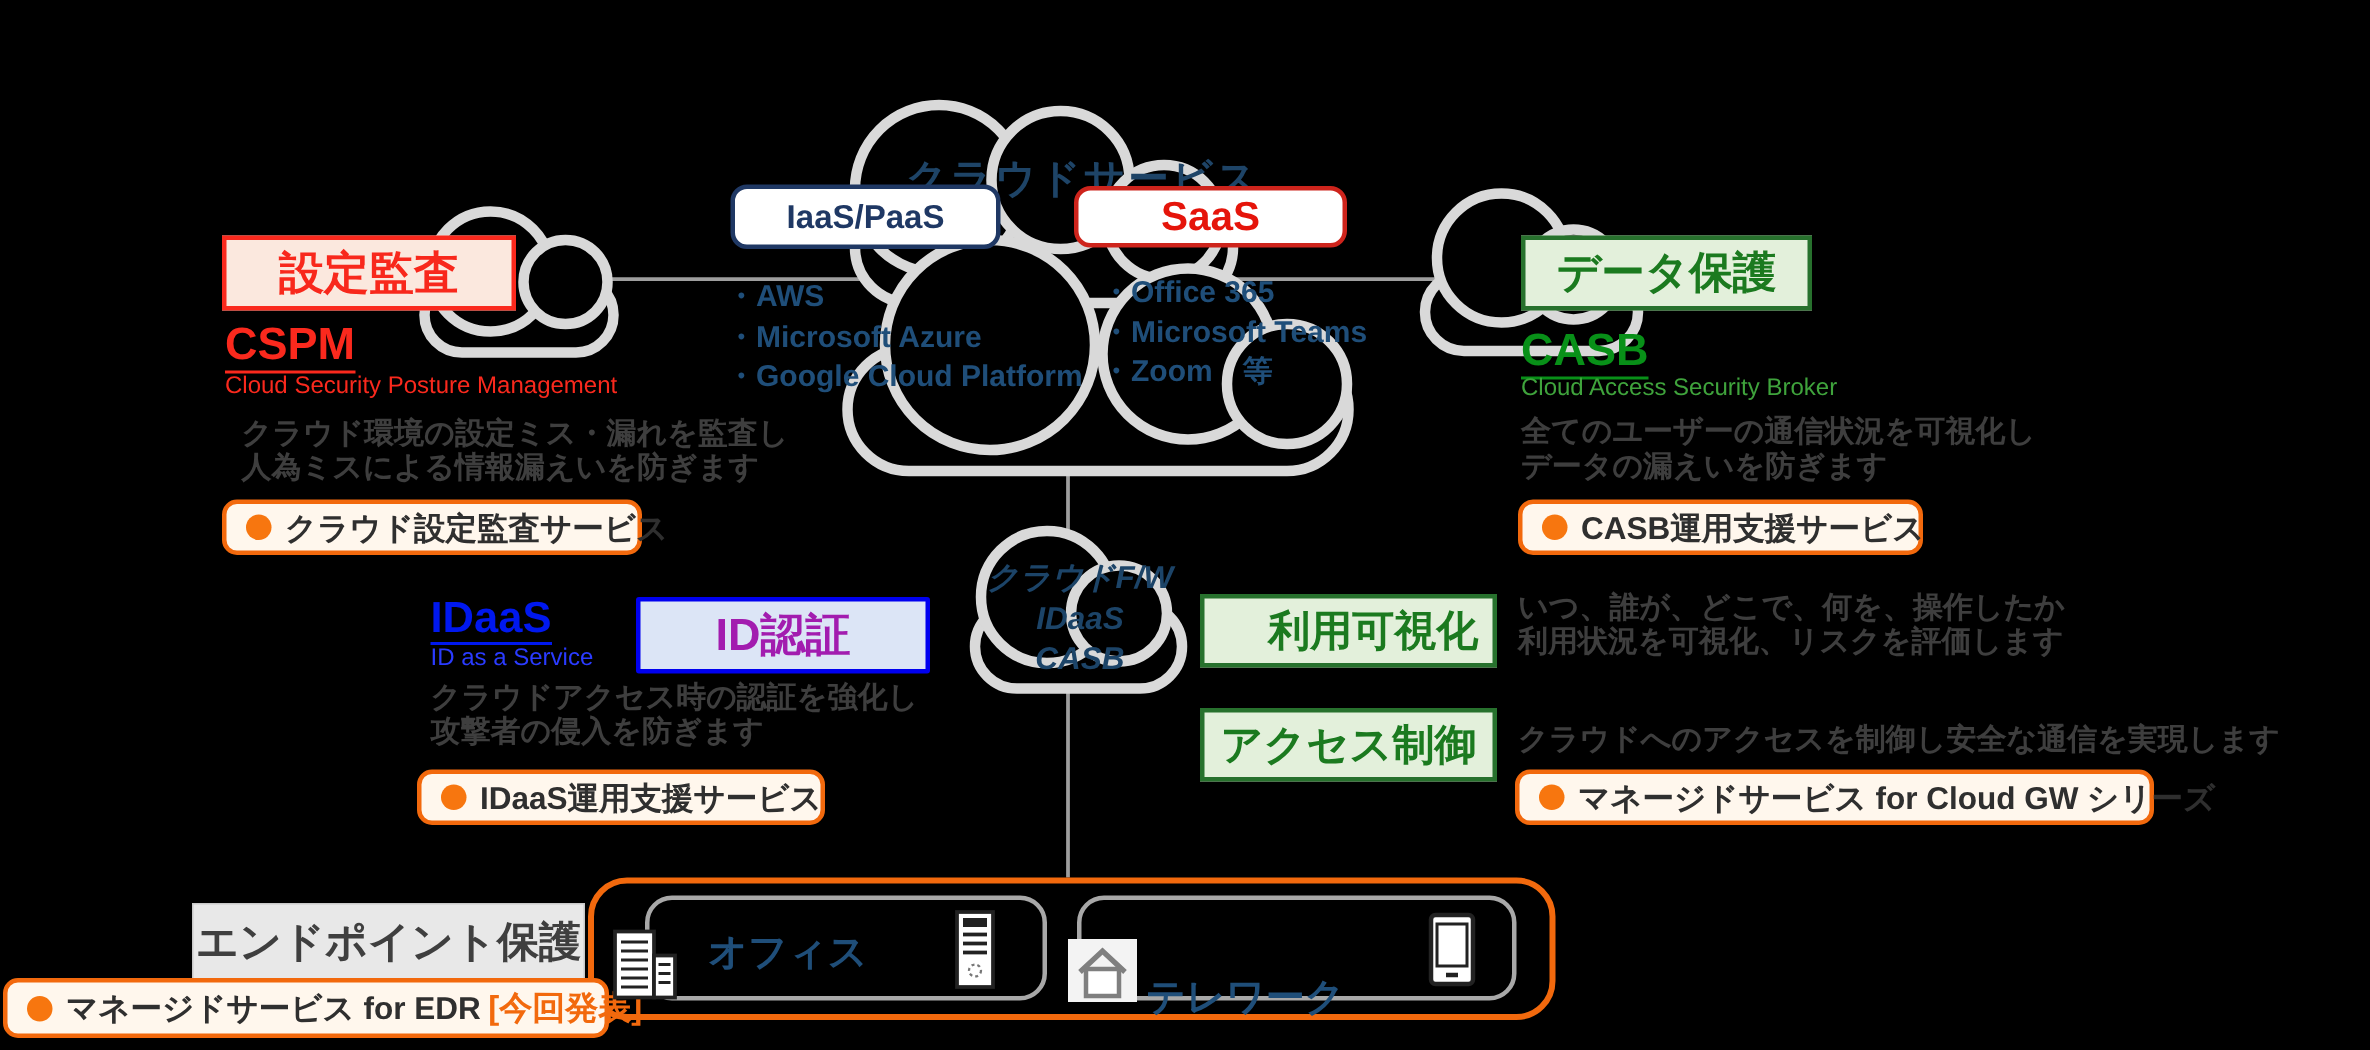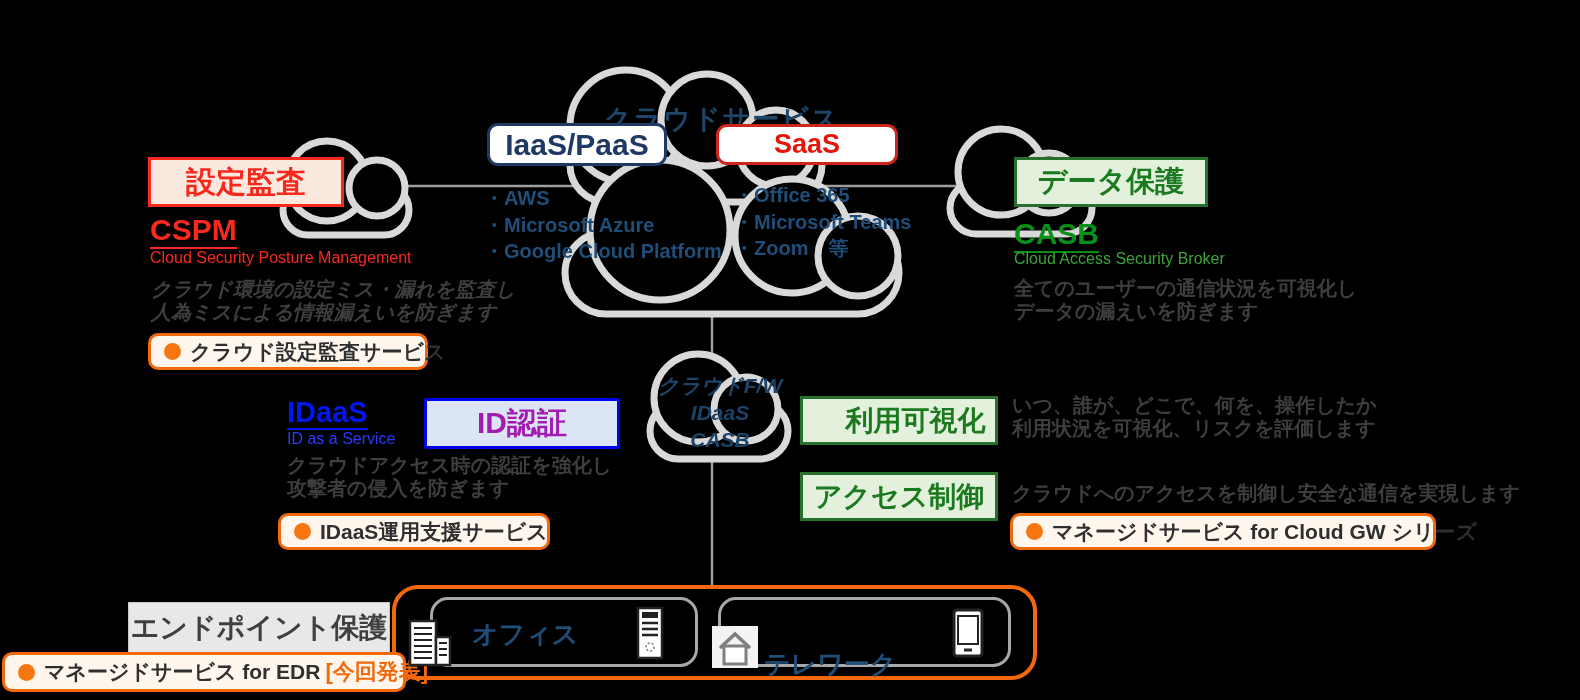--- a/index.html
+++ b/index.html
@@ -73,58 +73,62 @@
 
     <g stroke="#D9D9D9" stroke-width="7" fill="#000">
       <rect x="650" y="403" width="138" height="56" rx="28"></rect>
       <circle cx="698" cy="398" r="44"></circle>
       <circle cx="746" cy="409" r="32"></circle>
     </g>
   </svg>
 
   <div class="abs title-navy" style="left:604px;top:101px;">クラウドサービス</div>
 
-  <div class="abs topbox" style="left:487px;top:123px;width:180px;height:43px;border:3px solid #1F3864;color:#1F3864;font-size:30px;">IaaS/PaaS</div>
+  <div class="abs topbox" style="left:487px;top:123px;width:180px;height:43px;border:3px solid #1F3864;color:#1F3864;font-size:22px;">IaaS/PaaS</div>
 
   <div class="abs topbox" style="left:716px;top:124px;width:182px;height:41px;border:3px solid #CE241C;color:#E5150B;font-size:27px;">SaaS</div>
 
   <div class="abs navlist" style="left:484px;top:185px;">
     <div>・AWS</div>
     <div>・Microsoft Azure</div>
     <div>・Google Cloud Platform</div>
   </div>
 
   <div class="abs navlist" style="left:734px;top:182px;">
     <div>・Office 365</div>
     <div>・Microsoft Teams</div>
     <div>・Zoom　等</div>
   </div>
 
   <div class="abs badge badge-red" style="left:148px;top:157px;width:196px;height:50px;font-size:30px;">設定監査</div>
   <div class="abs" style="left:150px;top:213px;font-size:30px;">
     <span class="acronym red-t">CSPM</span>
   </div>
   <div class="abs red-t" style="left:150px;top:249px;font-size:16px;white-space:nowrap;">Cloud Security Posture Management</div>
-  <div class="abs desc" style="left:151px;top:278px;font-style:italic;">
+  <div class="abs desc" style="left:161px;top:278px;">
     <div>クラウド環境の設定ミス・漏れを監査し</div>
     <div>人為ミスによる情報漏えいを防ぎます</div>
   </div>
   <div class="abs pill" style="left:148px;top:333px;width:280px;height:37px;">
     <span class="bullet"></span>
     <span>クラウド設定監査サービス</span>
   </div>
 
   <div class="abs badge badge-green" style="left:1014px;top:157px;width:194px;height:50px;font-size:29px;">データ保護</div>
   <div class="abs" style="left:1014px;top:217px;font-size:30px;">
     <span class="acronym green-t">CASB</span>
   </div>
   <div class="abs green-t2" style="left:1014px;top:250px;font-size:16px;white-space:nowrap;">Cloud Access Security Broker</div>
   <div class="abs desc" style="left:1014px;top:277px;">
     <div>全てのユーザーの通信状況を可視化し</div>
     <div>データの漏えいを防ぎます</div>
+  </div>
+  <div class="abs pill" style="left:1012px;top:333px;width:270px;height:37px;">
+    <span class="bullet"></span>
+    <span>CASB運用支援サービス</span>
   </div>
 
   <div class="abs cloudfw-text" style="left:652px;top:372px;width:136px;">
     <div>クラウドF/W</div>
     <div>IDaaS</div>
     <div>CASB</div>
   </div>
 
   <div class="abs" style="left:287px;top:396px;font-size:29px;">
     <span class="acronym blue-t">IDaaS</span>

